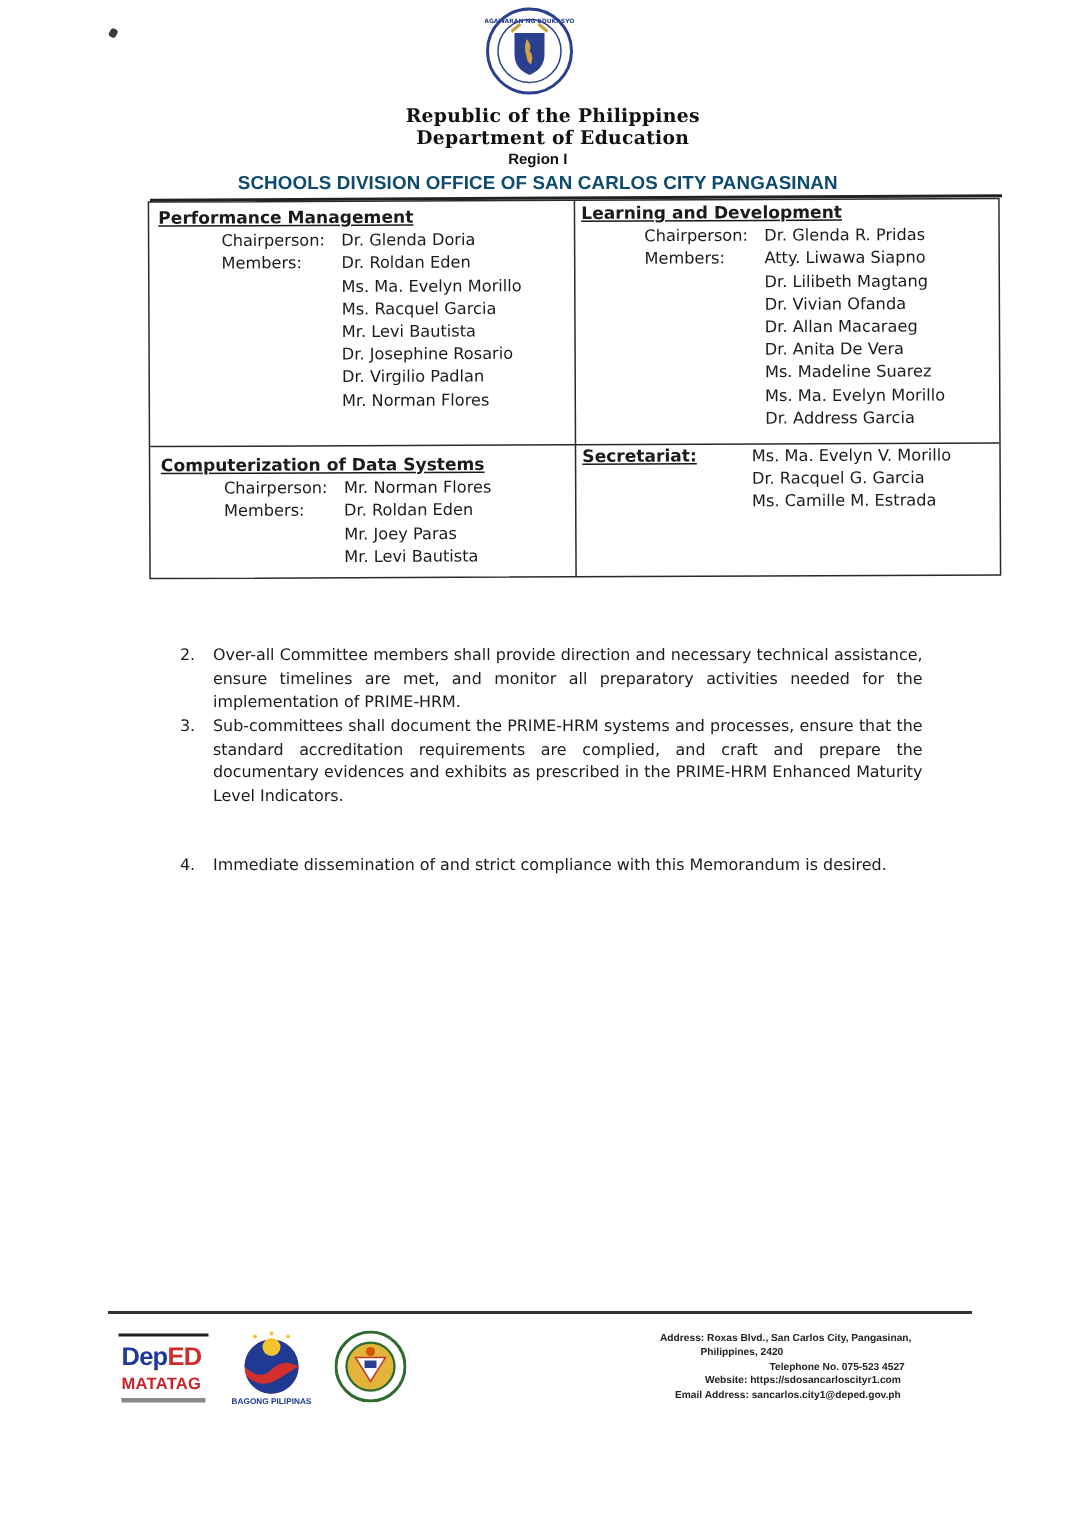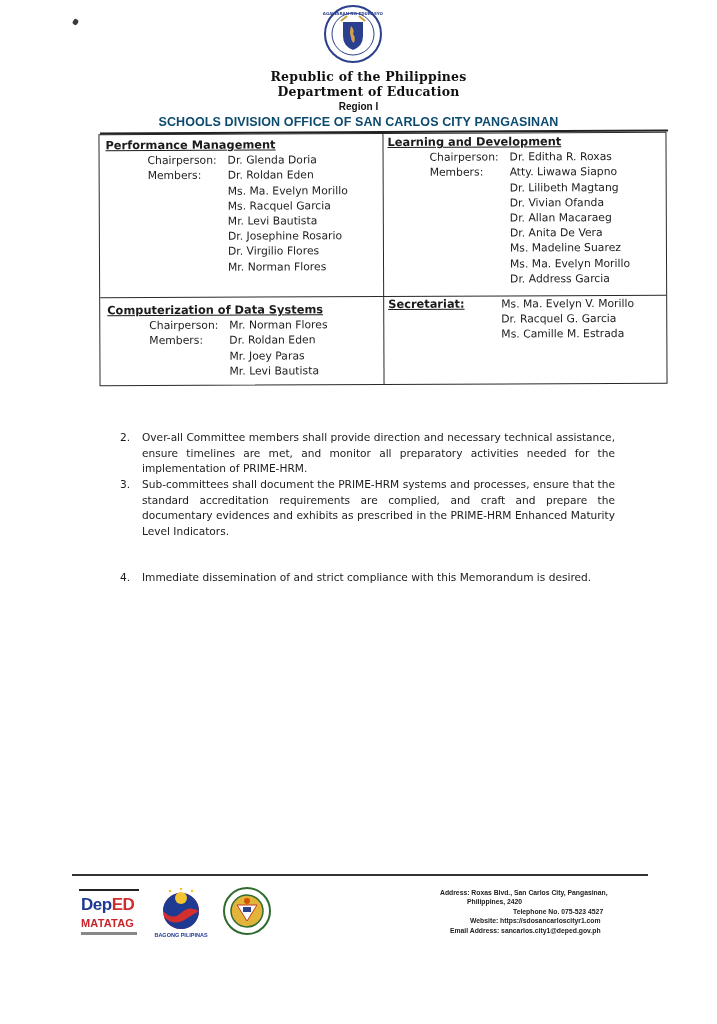--- a/index.html
+++ b/index.html
@@ -92,31 +92,31 @@
       <div class="name">Dr. Glenda Doria</div>
     </div>
     <div class="role-row">
       <div class="role">Members:</div>
       <div class="names">
         <div class="name">Dr. Roldan Eden</div>
         <div class="name">Ms. Ma. Evelyn Morillo</div>
         <div class="name">Ms. Racquel Garcia</div>
         <div class="name">Mr. Levi Bautista</div>
         <div class="name">Dr. Josephine Rosario</div>
-        <div class="name">Dr. Virgilio Flores</div>
+        <div class="name">Dr. Virgilio Padlan</div>
         <div class="name">Mr. Norman Flores</div>
       </div>
     </div>
   </div>
 
   <div class="cell c2">
     <div class="cell-title">Learning and Development</div>
     <div class="role-row">
       <div class="role">Chairperson:</div>
-      <div class="name">Dr. Editha R. Roxas</div>
+      <div class="name">Dr. Glenda R. Pridas</div>
     </div>
     <div class="role-row">
       <div class="role">Members:</div>
       <div class="names">
         <div class="name">Atty. Liwawa Siapno</div>
         <div class="name">Dr. Lilibeth Magtang</div>
         <div class="name">Dr. Vivian Ofanda</div>
         <div class="name">Dr. Allan Macaraeg</div>
         <div class="name">Dr. Anita De Vera</div>
         <div class="name">Ms. Madeline Suarez</div>

